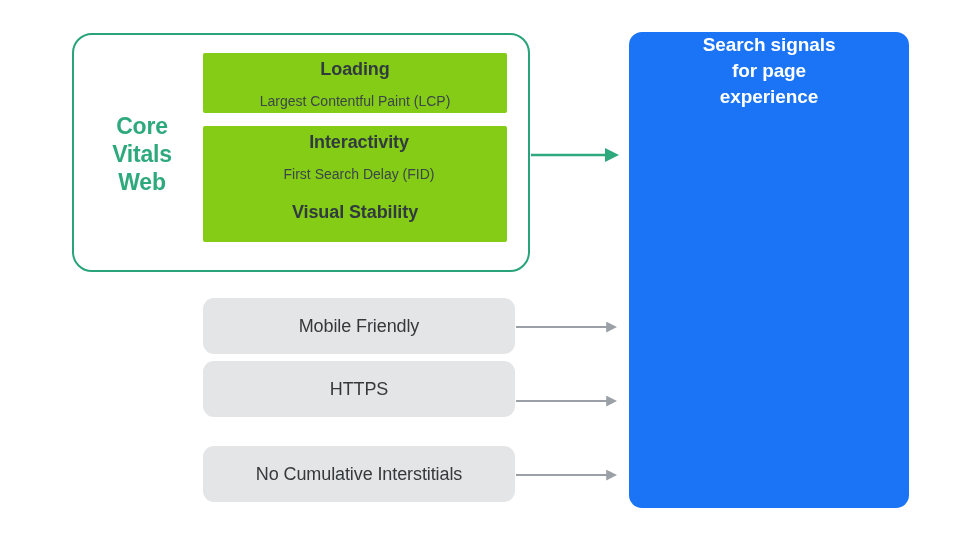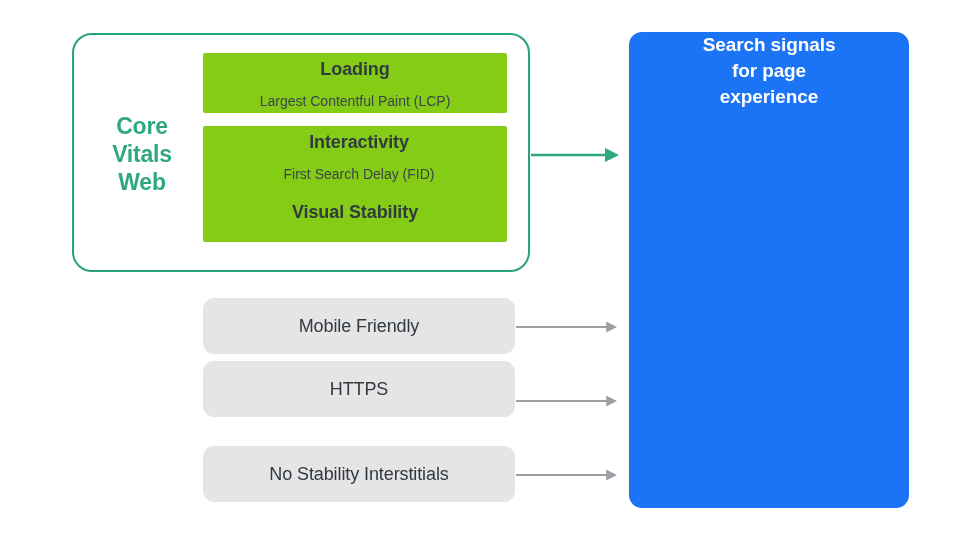--- a/index.html
+++ b/index.html
@@ -170,21 +170,21 @@
 
   <div class="gray-card g1">
     <div class="gray-label">Mobile Friendly</div>
   </div>
 
   <div class="gray-card g2">
     <div class="gray-label">HTTPS</div>
   </div>
 
   <div class="gray-card g3">
-    <div class="gray-label">No Stability Interstitials</div>
+    <div class="gray-label">No Cumulative Interstitials</div>
   </div>
 
   <svg class="arrows" viewBox="0 0 960 540" width="960" height="540">
     <defs>
       <marker id="arrow-green" markerWidth="7" markerHeight="7" refX="1" refY="3" orient="auto" markerUnits="strokeWidth">
         <path d="M0,0 L6,3 L0,6 z" fill="#2EA97E"></path>
       </marker>
       <marker id="arrow-gray" markerWidth="7" markerHeight="7" refX="1" refY="3" orient="auto" markerUnits="strokeWidth">
         <path d="M0,0 L6,3 L0,6 z" fill="#9AA0A6"></path>
       </marker>

